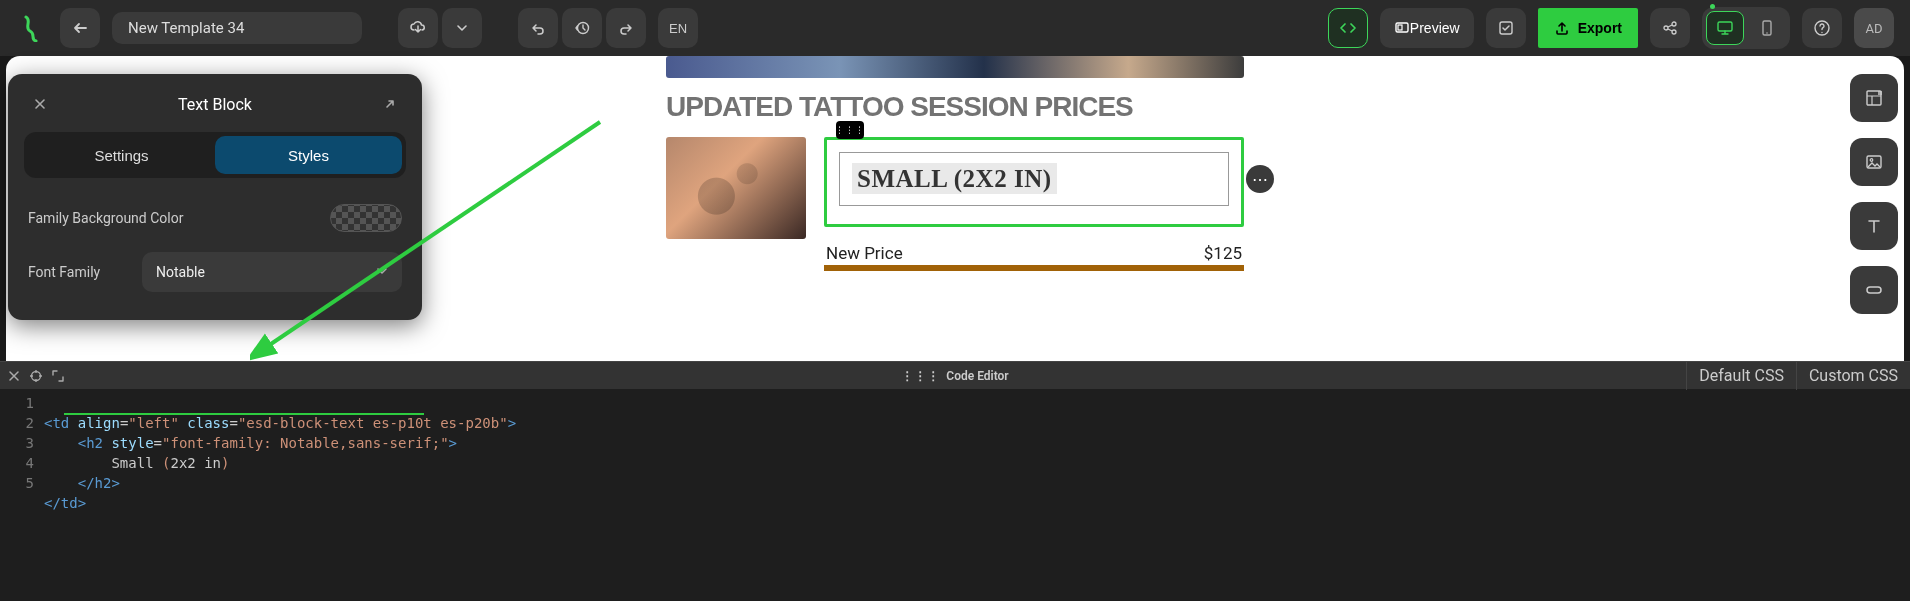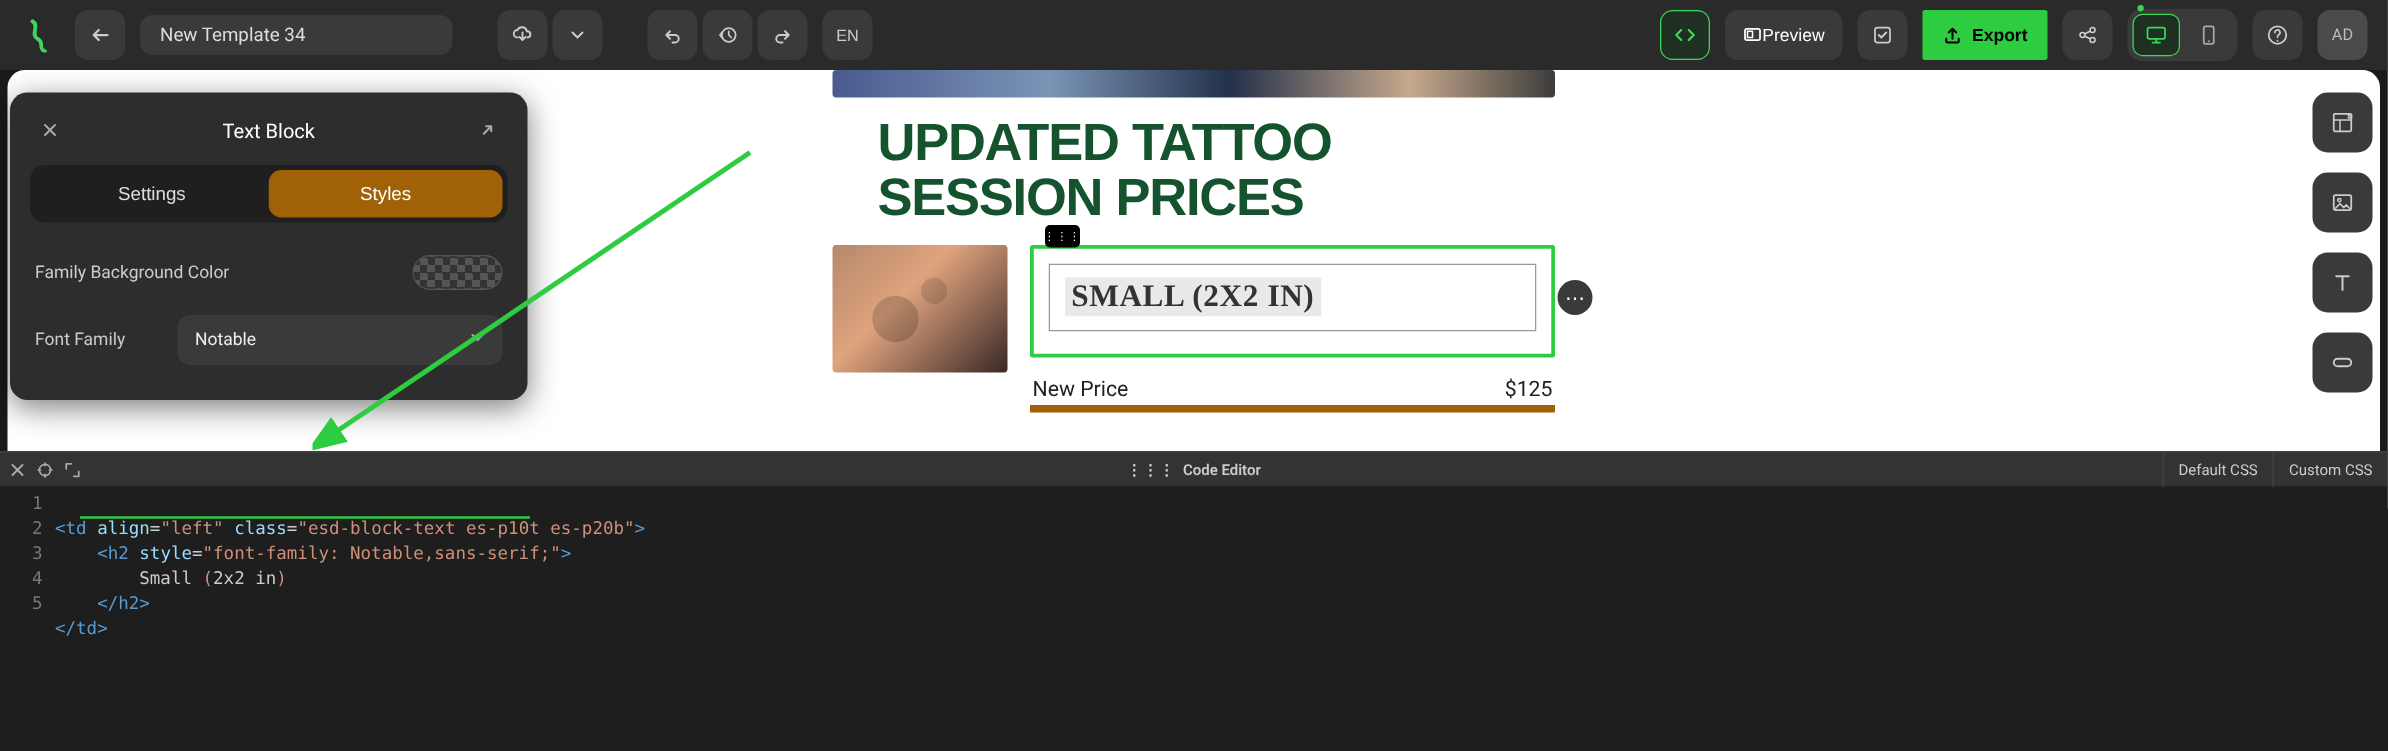--- a/index.html
+++ b/index.html
@@ -24,59 +24,59 @@
   .avatar { width: 40px; height: 40px; border-radius: 10px; background: #4a4a4a; color: #bbb; font-size: 13px; display: flex; align-items: center; justify-content: center; }
 
   
   .main { height: calc(100% - 56px); display: flex; flex-direction: column; }
   .stage-row { height: 305px; display: flex; position: relative; }
 
   .canvas-wrap { position: absolute; top: 0; left: 6px; right: 6px; bottom: 0; background: #fff; border-radius: 14px 14px 0 0; overflow: hidden; }
   .canvas-inner { display: flex; flex-direction: column; align-items: center; }
   .email-body { width: 610px; background: #fff; padding: 0 16px; }
   .hero-strip { height: 22px; background: linear-gradient(90deg, #4a5a8f 0%, #7a94b6 30%, #23314a 55%, #c6a98c 80%, #3c3c3c 100%); border-radius: 3px; margin-bottom: 14px; }
-  .headline { font-family: 'Arial Black', 'Helvetica', sans-serif; font-weight: 900; font-size: 42px; line-height: 1.05; letter-spacing: -1px; text-transform: uppercase; color: #14532d; margin-bottom: 16px; margin-left: 36px; }
+  .headline { font-family: 'Arial Black', 'Helvetica', sans-serif; font-weight: 900; font-size: 28px; line-height: 1.05; letter-spacing: -1px; text-transform: uppercase; color: #737373; margin-bottom: 16px; }
   .price-row { display: flex; gap: 18px; position: relative; }
   .thumb { width: 140px; height: 102px; background: linear-gradient(135deg, #b5876c 0%, #dfa47e 40%, #3a2824 100%); border-radius: 3px; position: relative; overflow: hidden; }
   .thumb::after { content: ""; position: absolute; inset: 0; background: radial-gradient(circle at 36% 58%, rgba(0,0,0,0.18) 0 18px, transparent 19px), radial-gradient(circle at 58% 36%, rgba(0,0,0,0.13) 0 10px, transparent 11px); }
   .price-box { flex: 1; position: relative; }
   .drag-handle { position: absolute; top: -16px; left: 12px; width: 28px; height: 18px; background: #000; border-radius: 4px; color: #fff; display: flex; align-items: center; justify-content: center; font-size: 9px; letter-spacing: 1px; }
   .selected-block { border: 3px solid #2ecc40; padding: 12px 12px 18px 12px; background: #fff; border-radius: 2px; }
   .selected-inner { border: 1px solid #999; padding: 12px; }
   .sel-title { font-family: Liberation Serif, serif; font-weight: 900; font-size: 25px; text-transform: uppercase; background: #e9e9e9; display: inline; padding: 2px 5px; color: #333; letter-spacing: 0.5px; }
   .price-line { display: flex; justify-content: space-between; padding: 10px 2px 2px 2px; font-size: 17px; color: #222; border-bottom: 6px solid #a16207; margin-top: 6px; }
   .dots-btn { position: absolute; right: -30px; top: 28px; width: 28px; height: 28px; background: #3a3a3a; border-radius: 50%; color: #fff; display: flex; align-items: center; justify-content: center; font-size: 16px; }
 
   
   .prop-panel { position: absolute; top: 18px; left: 8px; width: 414px; background: #2d2d2d; border-radius: 14px; padding: 14px 14px 18px 14px; color: #ccc; box-shadow: 0 6px 24px rgba(0,0,0,0.5); z-index: 20; }
   .panel-header { display: flex; align-items: center; justify-content: space-between; padding: 4px 6px 12px 6px; }
   .panel-title { flex: 1; text-align: center; font-size: 16px; color: #fff; font-weight: 400; }
   .panel-close, .panel-pop { width: 24px; height: 24px; color: #aaa; display: flex; align-items: center; justify-content: center; cursor: pointer; }
   .tabs { display: flex; background: #1f1f1f; border-radius: 12px; padding: 4px; margin: 4px 2px 16px 2px; }
   .tab { flex: 1; height: 38px; border-radius: 10px; border: none; background: transparent; color: #ddd; font-size: 15px; cursor: pointer; }
-  .tab.active { background: #a16207; color: #fff; }
+  .tab.active { background: #0c4a6e; color: #fff; }
   .field-row { display: flex; align-items: center; justify-content: space-between; padding: 10px 6px; font-size: 14px; }
   .swatch { width: 72px; height: 28px; border-radius: 14px; background: repeating-conic-gradient(#555 0 25%, #333 0 50%) 50%/12px 12px; border: 1px solid #555; }
   .select-box { flex: 1; height: 40px; background: #3a3a3a; border-radius: 10px; display: flex; align-items: center; justify-content: space-between; padding: 0 14px; margin-left: 16px; font-size: 14px; color: #eee; max-width: 260px; cursor: pointer; }
   .chev-down { color: #aaa; }
 
   
   .arrow-svg { position: absolute; top: 54px; left: 250px; width: 360px; height: 260px; pointer-events: none; z-index: 25; }
 
   
   .tool-rail { position: absolute; right: 12px; top: 18px; width: 48px; display: flex; flex-direction: column; gap: 16px; z-index: 10; }
   .rail-btn { width: 48px; height: 48px; background: #3a3a3a; border-radius: 12px; display: flex; align-items: center; justify-content: center; color: #ccc; cursor: pointer; }
 
   
   .code-header { height: 28px; background: #333; display: flex; align-items: center; font-size: 12px; color: #ccc; position: relative; border-top: 1px solid #444; }
   .code-header .left { display: flex; gap: 2px; align-items: center; padding-left: 4px; }
   .mini-icon { width: 20px; height: 20px; display: flex; align-items: center; justify-content: center; color: #aaa; cursor: pointer; }
   .code-header .center { position: absolute; left: 50%; transform: translateX(-50%); display: flex; align-items: center; gap: 6px; font-weight: 600; }
   .code-header .right { margin-left: auto; display: flex; }
-  .css-tab { padding: 0 12px; height: 28px; display: flex; align-items: center; border-left: 1px solid #444; font-size: 12px; cursor: pointer; }
+  .css-tab { padding: 0 12px; height: 28px; display: flex; align-items: center; border-left: 1px solid #444; font-size: 16px; cursor: pointer; }
 
   
   .code-area { flex: 1; background: #1e1e1e; display: flex; font-family: 'Consolas', 'Monaco', monospace; font-size: 14px; line-height: 20px; overflow: hidden; }
   .gutter { width: 44px; text-align: right; padding: 4px 10px 0 0; color: #777; background: #1e1e1e; user-select: none; }
   .code-lines { padding-top: 4px; color: #ccc; white-space: pre; position: relative; flex: 1; }
   .code-lines .tag { color: #5a9bd4; }
   .code-lines .attr { color: #9cdcfe; }
   .code-lines .val { color: #ce9178; }
   .code-lines .txt { color: #ccc; }
   .code-underline { position: absolute; top: 24px; left: 20px; width: 360px; height: 2px; background: #2ecc40; }

